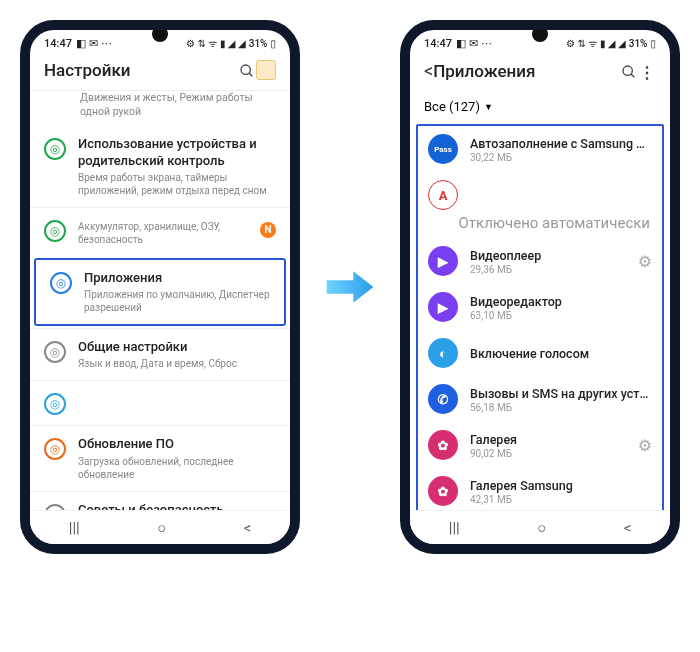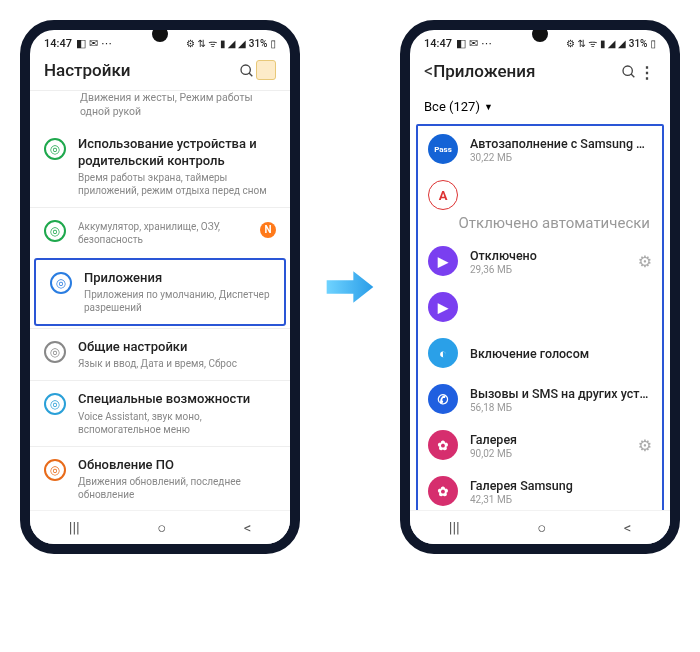--- a/index.html
+++ b/index.html
@@ -98,30 +98,26 @@
         </div>
         <div class="settings-item bordered">
           <div class="ic-circle ic-outline" style="border-color: rgb(136, 136, 136); color: rgb(136, 136, 136);">◎</div>
           <div class="item-text">
             <div class="item-title">Общие настройки</div>
             <div class="item-sub">Язык и ввод, Дата и время, Сброс</div>
           </div>
         </div>
         <div class="settings-item bordered">
           <div class="ic-circle ic-outline" style="border-color: rgb(42, 160, 216); color: rgb(42, 160, 216);">◎</div>
-          <div class="item-text">
-            <div class="item-title">Специальные возможности</div>
-            <div class="item-sub">Voice Assistant, звук моно, вспомогательное меню</div>
-          </div>
         </div>
         <div class="settings-item bordered">
           <div class="ic-circle ic-outline" style="border-color: rgb(232, 107, 26); color: rgb(232, 107, 26);">◎</div>
           <div class="item-text">
             <div class="item-title">Обновление ПО</div>
-            <div class="item-sub">Движения обновлений, последнее обновление</div>
+            <div class="item-sub">Загрузка обновлений, последнее обновление</div>
           </div>
         </div>
         <div class="settings-item bordered">
           <div class="ic-circle ic-outline" style="border-color: rgb(136, 136, 136); color: rgb(136, 136, 136);">◎</div>
           <div class="item-text">
             <div class="item-title">Советы и безопасность</div>
           </div>
         </div>
       </div>
   </div>
@@ -181,27 +177,31 @@
             <div class="app-sub">30,22 МБ</div>
           </div>
         </div>
         <div class="app-item">
           <div class="app-icon" style="background: rgb(255, 255, 255); border: 1.5px solid rgb(221, 51, 51); color: rgb(221, 51, 51); font-size: 13px;">А</div>
         </div>
         <div class="app-note">Отключено автоматически</div>
         <div class="app-item">
           <div class="app-icon" style="background: rgb(122, 63, 240); font-size: 13px;">▶</div>
           <div class="app-text">
-            <div class="app-title">Отключено</div>
+            <div class="app-title">Видеоплеер</div>
             <div class="app-sub">29,36 МБ</div>
           </div>
           <span class="gear">⚙</span>
         </div>
         <div class="app-item">
           <div class="app-icon" style="background: rgb(122, 63, 240); font-size: 13px;">▶</div>
+          <div class="app-text">
+            <div class="app-title">Видеоредактор</div>
+            <div class="app-sub">63,10 МБ</div>
+          </div>
         </div>
         <div class="app-item">
           <div class="app-icon" style="background: rgb(42, 160, 232); font-size: 13px;">◐</div>
           <div class="app-text">
             <div class="app-title">Включение голосом</div>
           </div>
         </div>
         <div class="app-item">
           <div class="app-icon" style="background: rgb(31, 95, 224); font-size: 13px;">✆</div>
           <div class="app-text">

